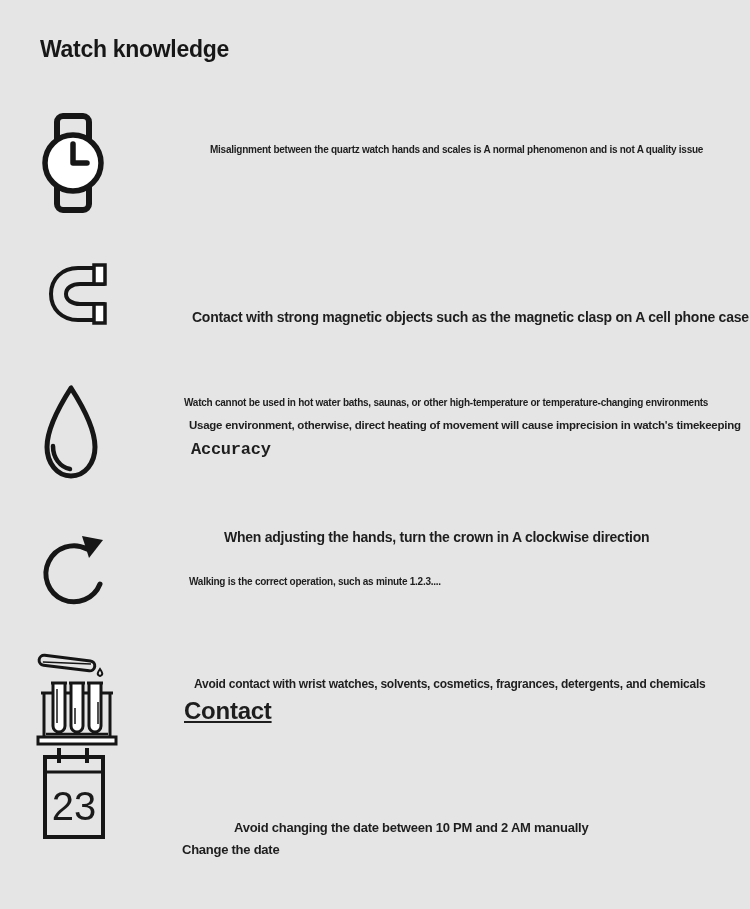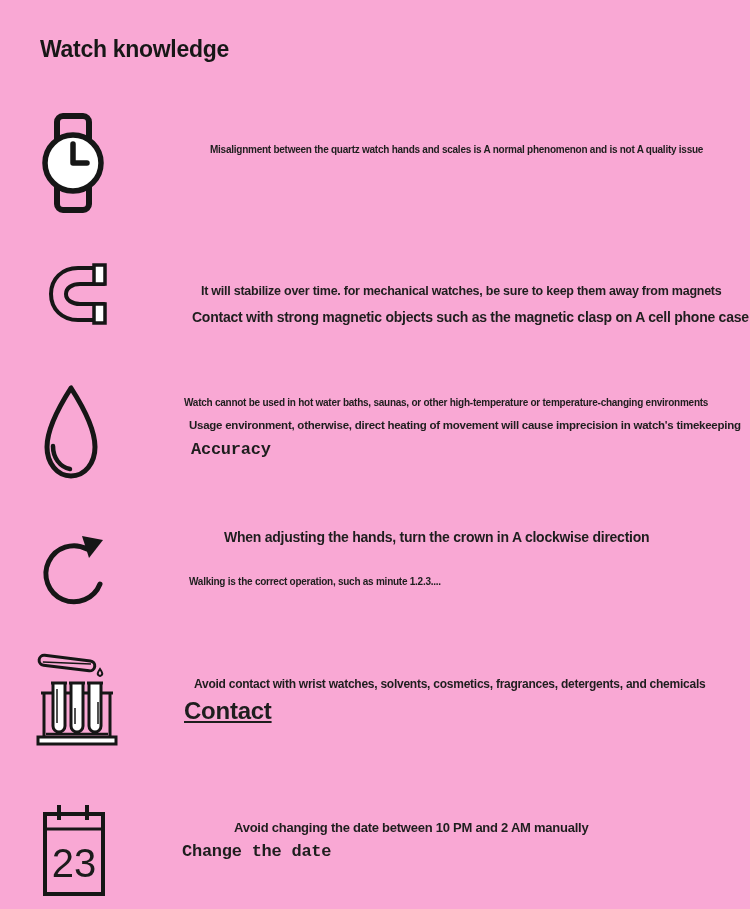--- a/index.html
+++ b/index.html
@@ -2,21 +2,21 @@
 <html><head>
 <meta charset="utf-8">
 <style>
   * { margin:0; padding:0; box-sizing:border-box; }
   html,body { background:#ffffff; }
   body {
     width:750px; height:909px; position:relative;
     font-family:"Liberation Sans", sans-serif;
     color:#1b1b1b; overflow:hidden;
   }
-  .page { position:absolute; inset:0; background:#f9a8d4; }
+  .page { position:absolute; inset:0; background:#e5e5e5; }
   .page-title {
     position:absolute; left:40px; top:36px;
     font-size:23px; font-weight:bold; letter-spacing:-0.3px; color:#171717;
   }
   .line {
     position:absolute; font-weight:bold; color:#1e1e1e;
     letter-spacing:-0.25px; white-space:nowrap; line-height:1.2;padding-left:44px;
   }
   .icon { position:absolute; }
   svg { display:block; }
@@ -37,21 +37,20 @@
   </div>
   <div class="line" style="left:166px; top:144px; font-size:10px;">Misalignment between the quartz watch hands and scales is A normal phenomenon and is not A quality issue</div>
 
   <div class="icon" style="left:46px; top:263px;">
     <svg width="62" height="62" viewBox="0 0 62 62">
       <path d="M58 5 H32 C16 5 5 16 5 31 C5 46 16 57 32 57 H58 V41 H34 C26 41 20 37 20 31 C20 25 26 21 34 21 H58 Z" fill="none" stroke="#161616" stroke-width="4" stroke-linejoin="round"></path>
       <rect x="48" y="2" width="11" height="19" fill="#ffffff" stroke="#161616" stroke-width="3.5"></rect>
       <rect x="48" y="41" width="11" height="19" fill="#ffffff" stroke="#161616" stroke-width="3.5"></rect>
     </svg>
   </div>
-  <div class="line" style="left:157px; top:284px; font-size:12.5px;">It will stabilize over time. for mechanical watches, be sure to keep them away from magnets</div>
   <div class="line" style="left:148px; top:309px; font-size:14px;">Contact with strong magnetic objects such as the magnetic clasp on A cell phone case</div>
 
   <div class="icon" style="left:40px; top:384px;">
     <svg width="62" height="98" viewBox="0 0 62 98">
       <path d="M31 4 C22 18 7 44 7 63 C7 79 17 92 31 92 C45 92 55 79 55 63 C55 44 40 18 31 4 Z" fill="none" stroke="#161616" stroke-width="5" stroke-linejoin="round"></path>
       <path d="M13 62 C13 74 20 83 30 85" fill="none" stroke="#161616" stroke-width="4.5" stroke-linecap="round"></path>
     </svg>
   </div>
   <div class="line" style="left:145px; top:419px; font-size:11.5px;">Usage environment, otherwise, direct heating of movement will cause imprecision in watch's timekeeping</div>
   <div class="line" style="left:140px; top:397px; font-size:10px;">Watch cannot be used in hot water baths, saunas, or other high-temperature or temperature-changing environments</div>
@@ -85,25 +84,25 @@
       <path d="M55 35 V78 a6 6 0 0 0 12 0 V35" fill="#ffffff" stroke="#161616" stroke-width="3"></path>
       <line x1="53" y1="35" x2="69" y2="35" stroke="#161616" stroke-width="3"></line>
       <line x1="64" y1="54" x2="64" y2="76" stroke="#161616" stroke-width="1.5"></line>
       <line x1="12" y1="86" x2="74" y2="86" stroke="#161616" stroke-width="2.5"></line>
       <rect x="4" y="89" width="78" height="7" fill="#ffffff" stroke="#161616" stroke-width="3"></rect>
     </svg>
   </div>
   <div class="line" style="left:150px; top:677px; font-size:12px;">Avoid contact with wrist watches, solvents, cosmetics, fragrances, detergents, and chemicals</div>
   <div class="line" style="left:140px; top:697px; font-size:24px;text-decoration:underline;">Contact</div>
 
-  <div class="icon" style="left:42px; top:804px;">
+  <div class="icon" style="left:42px; top:747px;">
     <svg width="64" height="93" viewBox="0 0 64 93">
       <rect x="3" y="10" width="58" height="80" fill="none" stroke="#161616" stroke-width="4"></rect>
       <line x1="3" y1="25" x2="61" y2="25" stroke="#161616" stroke-width="3"></line>
       <line x1="17" y1="1" x2="17" y2="16" stroke="#161616" stroke-width="4"></line>
       <line x1="45" y1="1" x2="45" y2="16" stroke="#161616" stroke-width="4"></line>
       <text x="32" y="73" text-anchor="middle" font-size="40" fill="#1b1b1b" font-family="Liberation Sans, sans-serif">23</text>
     </svg>
   </div>
   <div class="line" style="left:190px; top:820px; font-size:13px;">Avoid changing the date between 10 PM and 2 AM manually</div>
-  <div class="line" style="left:138px; top:842px; font-size:17px;font-family:Liberation Mono, monospace;">Change the date</div>
+  <div class="line" style="left:138px; top:842px; font-size:13px;">Change the date</div>
 
 </div>
 
 </body></html>

